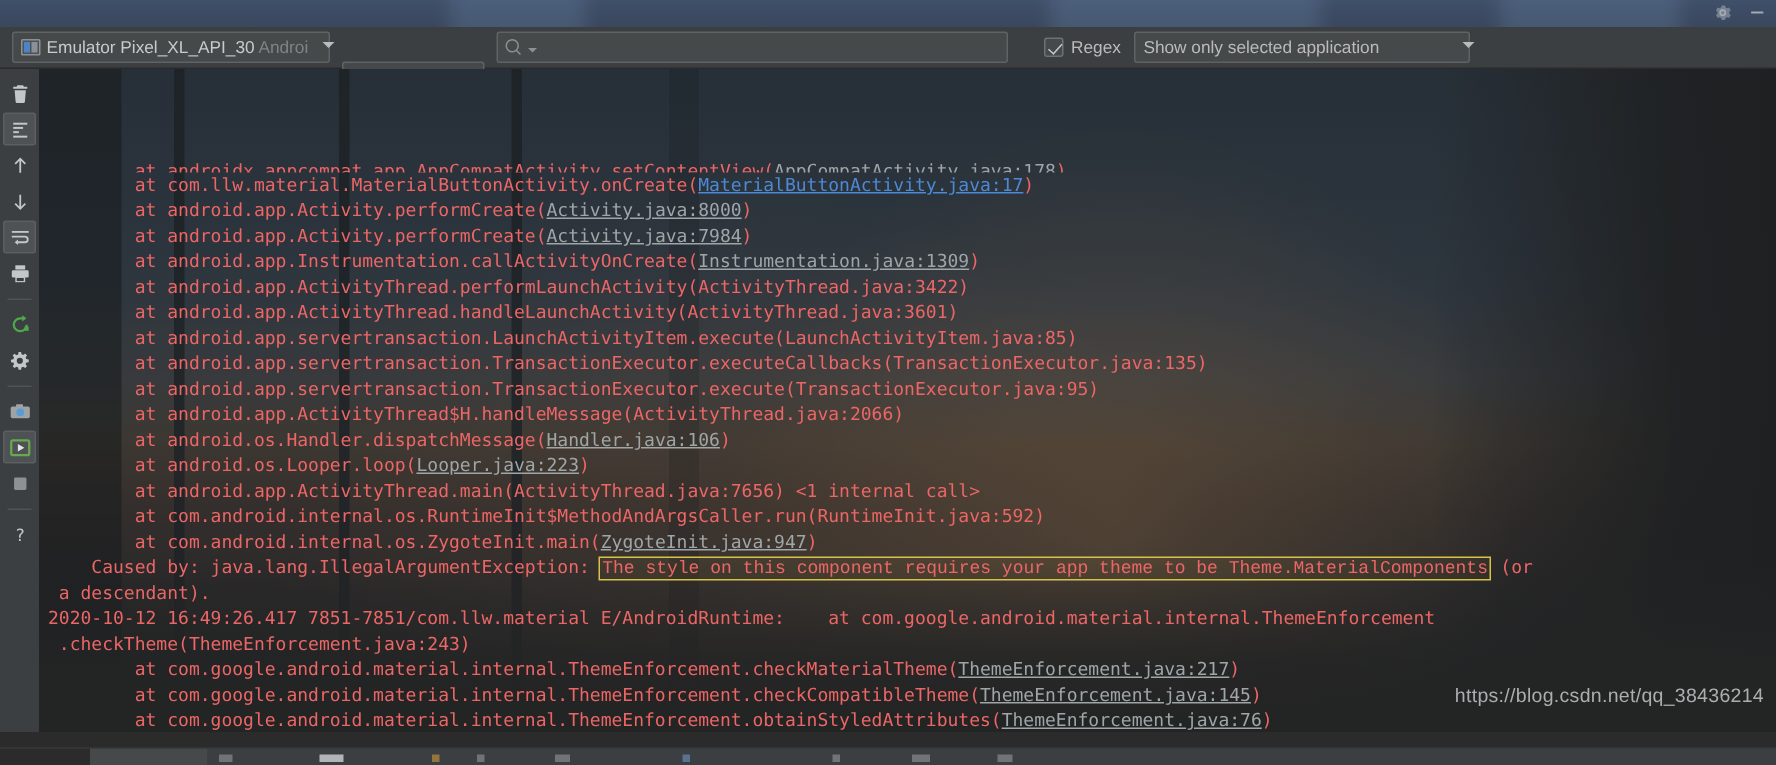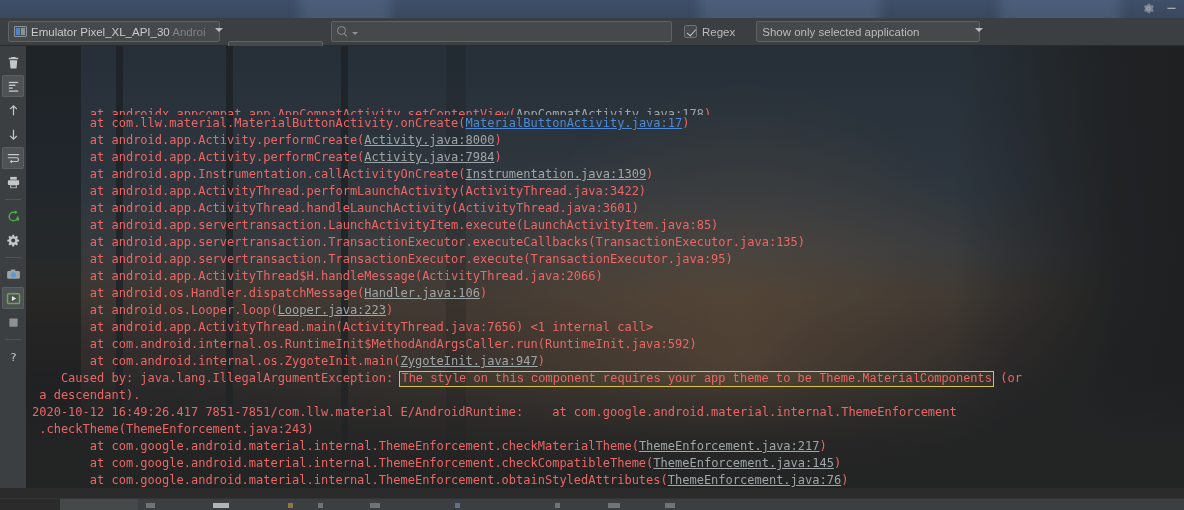--- a/index.html
+++ b/index.html
@@ -93,34 +93,34 @@
   .magnifier::after {
     content:""; position:absolute; left:7px; top:7px;
     width:4px; height:1.4px; background:#8d9193; transform: rotate(45deg);
     transform-origin: left center;
   }
   .mini-caret {
     width:0; height:0; border-left:3px solid transparent; border-right:3px solid transparent;
     border-top:3px solid #8d9193; margin-left:1px; margin-top:4px;
   }
 
-  #regex-box { display: flex; align-items: center; gap: 5px; margin-left: 4px; }
+  #regex-box { display: flex; align-items: center; gap: 5px; margin-left: 16px; }
   .checkbox {
     width: 13px; height: 13px; background: #45494a; border: 1px solid #6d7274;
     border-radius: 2px; position: relative;
   }
   .checkbox::after {
     content: ""; position: absolute; left: 3.5px; top: 1px;
     width: 4px; height: 8px;
     border: solid #c6c9ca; border-width: 0 1.7px 1.7px 0;
     transform: rotate(42deg);
   }
   #regex-label { color: #bbbbbb; font-size: 11.5px; }
 
-  #combo-filter { width: 224px; margin-left: 13px; }
+  #combo-filter { width: 224px; margin-left: 1px; }
 
   
   #gutter {
     position: absolute; left: 0; top: 46px; width: 26px; height: 464px;
     background: #3c3f41;
     display: flex; flex-direction: column; align-items: center;
     padding-top: 5px;
   }
   .tool-btn {
     width: 22px; height: 22px; margin-bottom: 2px; border-radius: 2px;
@@ -371,20 +371,21 @@
     <div class="right-dark"></div>
     <div class="bottom-fade"></div>
   </div>
   <div id="scrim"></div>
 
   <div id="log-text">
     
     
   <div class="ln" style="margin-top: -8px; height: 9px; overflow: hidden;">        at androidx.appcompat.app.AppCompatActivity.setContentView(<span class="lnk">AppCompatActivity.java:178</span>)</div><div class="ln">        at com.llw.material.MaterialButtonActivity.onCreate(<span class="lnk-blue">MaterialButtonActivity.java:17</span>)</div><div class="ln">        at android.app.Activity.performCreate(<span class="lnk">Activity.java:8000</span>)</div><div class="ln">        at android.app.Activity.performCreate(<span class="lnk">Activity.java:7984</span>)</div><div class="ln">        at android.app.Instrumentation.callActivityOnCreate(<span class="lnk">Instrumentation.java:1309</span>)</div><div class="ln">        at android.app.ActivityThread.performLaunchActivity(ActivityThread.java:3422)</div><div class="ln">        at android.app.ActivityThread.handleLaunchActivity(ActivityThread.java:3601)</div><div class="ln">        at android.app.servertransaction.LaunchActivityItem.execute(LaunchActivityItem.java:85)</div><div class="ln">        at android.app.servertransaction.TransactionExecutor.executeCallbacks(TransactionExecutor.java:135)</div><div class="ln">        at android.app.servertransaction.TransactionExecutor.execute(TransactionExecutor.java:95)</div><div class="ln">        at android.app.ActivityThread$H.handleMessage(ActivityThread.java:2066)</div><div class="ln">        at android.os.Handler.dispatchMessage(<span class="lnk">Handler.java:106</span>)</div><div class="ln">        at android.os.Looper.loop(<span class="lnk">Looper.java:223</span>)</div><div class="ln">        at android.app.ActivityThread.main(ActivityThread.java:7656) &lt;1 internal call&gt;</div><div class="ln">        at com.android.internal.os.RuntimeInit$MethodAndArgsCaller.run(RuntimeInit.java:592)</div><div class="ln">        at com.android.internal.os.ZygoteInit.main(<span class="lnk">ZygoteInit.java:947</span>)</div><div class="ln">    Caused by: java.lang.IllegalArgumentException: <span class="hl-box">The style on this component requires your app theme to be Theme.MaterialComponents</span> (or</div><div class="ln"> a descendant).</div><div class="ln">2020-10-12 16:49:26.417 7851-7851/com.llw.material E/AndroidRuntime:    at com.google.android.material.internal.ThemeEnforcement</div><div class="ln"> .checkTheme(ThemeEnforcement.java:243)</div><div class="ln">        at com.google.android.material.internal.ThemeEnforcement.checkMaterialTheme(<span class="lnk">ThemeEnforcement.java:217</span>)</div><div class="ln">        at com.google.android.material.internal.ThemeEnforcement.checkCompatibleTheme(<span class="lnk">ThemeEnforcement.java:145</span>)</div><div class="ln">        at com.google.android.material.internal.ThemeEnforcement.obtainStyledAttributes(<span class="lnk">ThemeEnforcement.java:76</span>)</div><div class="ln">        at com.google.android.material.button.MaterialButton.&lt;init&gt;(<span class="lnk">MaterialButton.java:203</span>)</div></div>
 
+  <div id="watermark">https://blog.csdn.net/qq_38436214</div>
 </div>
 
 <div id="bottom-gap"></div>
 <div id="bottom-bar">
   <div class="tab-chip" style="left:0;width:60px;"></div>
   <div class="tab-chip" style="left:60px;width:78px;background:#45494a;"></div>
   <div class="bi" style="left:146px;width:9px;"></div>
   <div class="bi" style="left:213px;width:16px;background:#cfd3d4;opacity:.8;"></div>
   <div class="bi" style="left:288px;width:5px;background:#d8a33a;"></div>
   <div class="bi" style="left:318px;width:5px;"></div>

